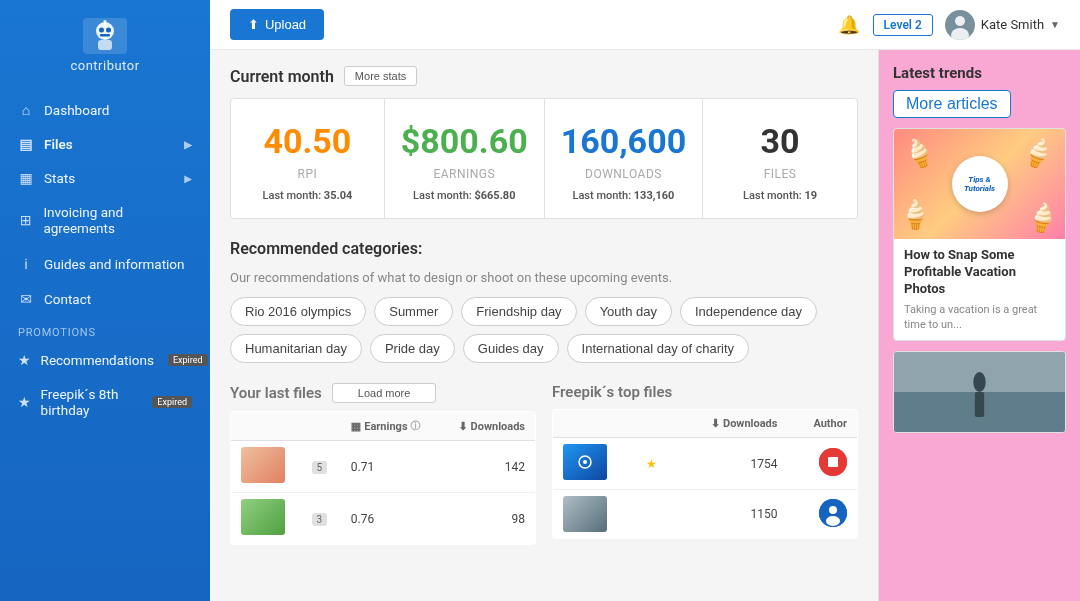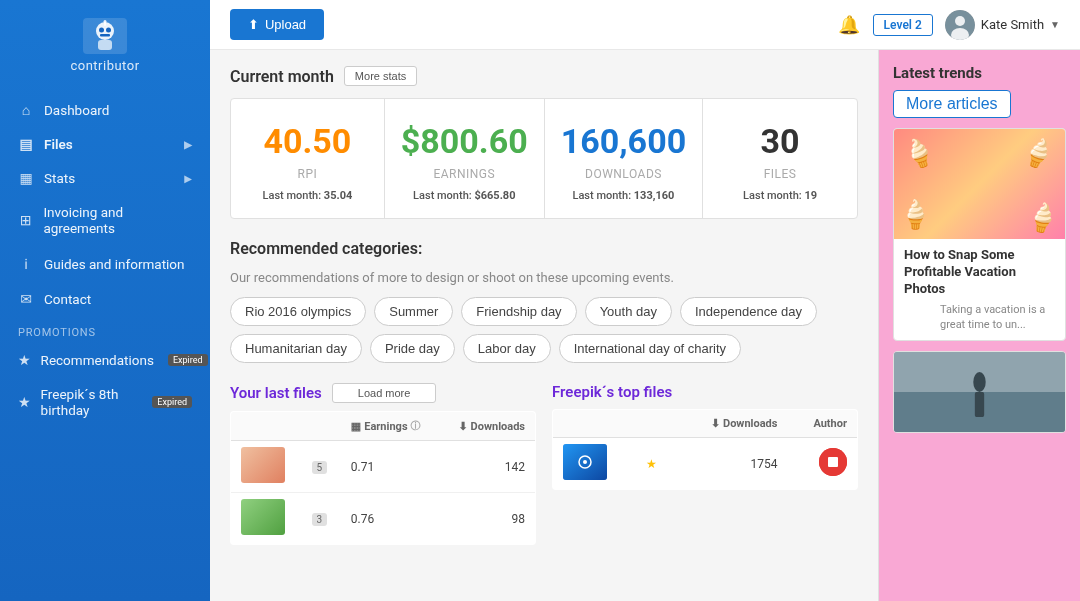--- a/index.html
+++ b/index.html
@@ -222,21 +222,21 @@
       grid-template-columns: 1fr 1fr;
       gap: 16px;
     }
     .files-subsection {}
     .files-header {
       display: flex;
       align-items: center;
       gap: 10px;
       margin-bottom: 8px;
     }
-    .files-title { font-size: 15px; font-weight: 600; color: #6d28d9; }
+    .files-title { font-size: 15px; font-weight: 600; color: #737373; }
     .load-more-btn {
       border: 1px solid #ccc;
       background: white;
       padding: 3px 25px;
       border-radius: 3px;
       font-size: 11px;
       color: #555;
       cursor: pointer;
     }
     .files-table { width: 100%; border-collapse: collapse; background: white; border: 1px solid #e0e0e0; border-radius: 4px; overflow: hidden; }
@@ -375,21 +375,21 @@
     .ice-cream-deco {
       position: absolute;
       font-size: 28px;
     }
     .ice-cream-1 { top: 8px; left: 8px; transform: rotate(-20deg); }
     .ice-cream-2 { top: 8px; right: 8px; transform: rotate(20deg); }
     .ice-cream-3 { bottom: 8px; left: 4px; }
     .ice-cream-4 { bottom: 4px; right: 4px; transform: rotate(10deg); }
     .trend-body { padding: 8px 10px; }
     .trend-headline { font-size: 13px; font-weight: 700; color: #333; margin-bottom: 4px; line-height: 1.3; }
-    .trend-excerpt { font-size: 11px; color: #888; line-height: 1.4; margin-left: 36px; }
+    .trend-excerpt { font-size: 11px; color: #888; line-height: 1.4; }
   </style>
 </head>
 <body>
 
 <div id="sidebar">
   <div class="sidebar-logo">
 
     <svg class="sidebar-logo-img" viewBox="0 0 44 36" fill="none" xmlns="http://www.w3.org/2000/svg">
       <rect width="44" height="36" rx="4" fill="rgba(255,255,255,0.15)"></rect>
 
@@ -509,30 +509,30 @@
           <div class="stat-last-month">
             <span>Last month:</span> <span><strong>19</strong></span>
           </div>
         </div>
       </div>
 
       <div class="categories-section">
         <div class="section-header">
           <span class="section-title">Recommended categories:</span>
         </div>
-        <div class="categories-desc">Our recommendations of more to design or shoot on these upcoming events.</div>
+        <div class="categories-desc">Our recommendations of what to design or shoot on these upcoming events.</div>
         <div class="categories-tags">
           <button class="category-tag">Rio 2016 olympics</button>
           <button class="category-tag">Summer</button>
           <button class="category-tag">Friendship day</button>
           <button class="category-tag">Youth day</button>
           <button class="category-tag">Independence day</button>
           <button class="category-tag">Humanitarian day</button>
           <button class="category-tag">Pride day</button>
-          <button class="category-tag">Labor day</button>
+          <button class="category-tag">Guides day</button>
           <button class="category-tag">International day of charity</button>
         </div>
       </div>
 
       <div class="files-section">
         <div class="files-subsection">
           <div class="files-header">
             <span class="files-title">Your last files</span>
             <button class="load-more-btn">Load more</button>
           </div>
@@ -608,37 +608,57 @@
                 <td class="right downloads-col">1754</td>
                 <td class="right">
                   <div class="author-avatar-red">
                     <svg width="28" height="28" viewBox="0 0 28 28">
                       <circle cx="14" cy="14" r="14" fill="#e53935"></circle>
                       <rect x="9" y="9" width="10" height="10" fill="white" rx="1"></rect>
                     </svg>
                   </div>
                 </td>
               </tr>
+              <tr>
+                <td>
+                  <div style="width:44px;height:36px;background:linear-gradient(135deg,#b0bec5,#546e7a);border-radius:3px;"></div>
+                </td>
+                <td></td>
+                <td class="right downloads-col">1150</td>
+                <td class="right">
+                  <div class="author-avatar-blue">
+                    <svg width="28" height="28" viewBox="0 0 28 28">
+                      <circle cx="14" cy="14" r="14" fill="#1565c0"></circle>
+                      <circle cx="14" cy="11" r="4" fill="white"></circle>
+                      <ellipse cx="14" cy="22" rx="7" ry="5" fill="white"></ellipse>
+                    </svg>
+                  </div>
+                </td>
+              </tr>
             </tbody>
           </table>
         </div>
       </div>
 
     </div>
 
     <div id="right-sidebar">
       <div class="trends-title">Latest trends</div>
       <button class="more-articles-btn">More articles</button>
 
       <div class="trend-card">
         <div class="trend-image">
           <span class="ice-cream-deco ice-cream-1">🍦</span>
           <span class="ice-cream-deco ice-cream-2">🍦</span>
           <span class="ice-cream-deco ice-cream-3">🍦</span>
           <span class="ice-cream-deco ice-cream-4">🍦</span>
+          <div class="tips-badge">
+            <span style="color:#1565c0; font-size:8px; font-weight:800; font-style:italic;">Tips &amp;</span>
+            <span style="color:#1565c0; font-size:8px; font-weight:800; font-style:italic;">Tutorials</span>
+          </div>
         </div>
         <div class="trend-body">
           <div class="trend-headline">How to Snap Some Profitable Vacation Photos</div>
           <div class="trend-excerpt">Taking a vacation is a great time to un...</div>
         </div>
       </div>
 
       <div class="trend-card">
         <div class="trend-image-2">
           <svg width="100%" height="80" viewBox="0 0 220 80" preserveAspectRatio="none">

